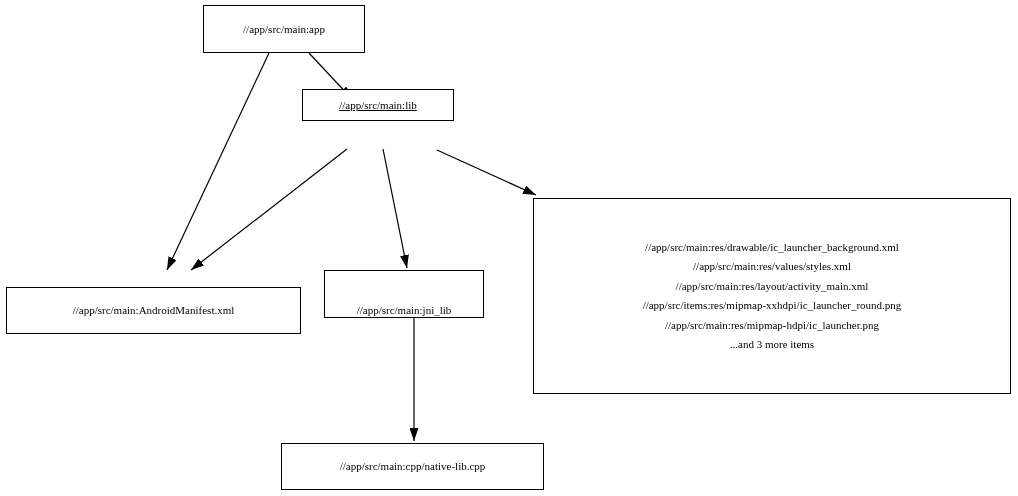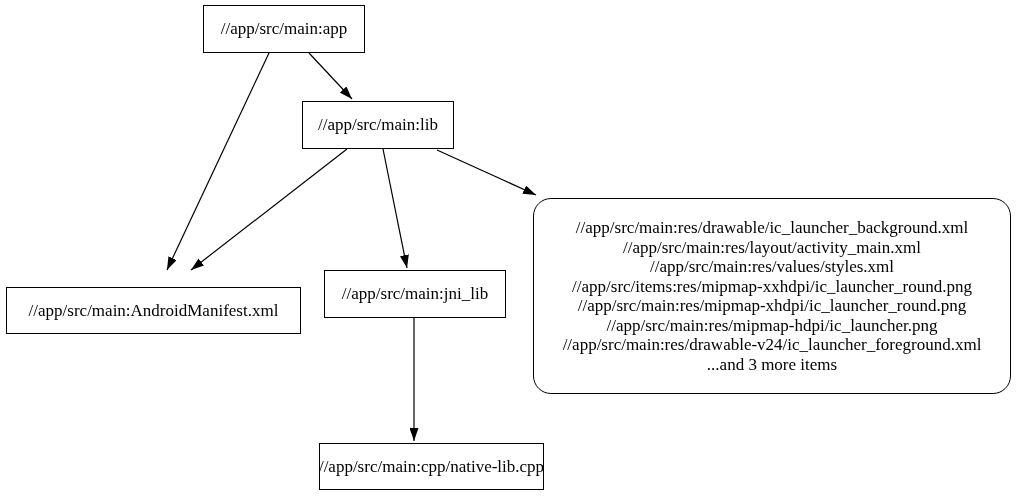--- a/index.html
+++ b/index.html
@@ -28,39 +28,39 @@
     stroke-width: 1.2;
   }
   .node {
     position: absolute;
     box-sizing: border-box;
     border: 1px solid #000000;
     background: #ffffff;
     display: flex;
     align-items: center;
     justify-content: center;
-    font-size: 17px;
+    font-size: 11px;
     line-height: 1.15;
     white-space: nowrap;
     text-align: center;
   }
   .node.multiline {
     flex-direction: column;
     justify-content: center;
   }
   .node.multiline .res-line {
     display: block;
     line-height: 19.5px;
   }
   #node-app        { left: 203px; top: 5px;   width: 162px; height: 48px; }
-  #node-lib        { left: 302px; top: 101px; width: 152px; height: 48px; }
+  #node-lib        { left: 302px; top: 89px; width: 152px; height: 32px; text-decoration: underline; }
   #node-manifest   { left: 6px;   top: 287px; width: 295px; height: 47px; }
-  #node-jni-lib    { left: 324px; top: 270px; width: 182px; height: 48px; }
-  #node-res-group  { left: 533px; top: 198px; width: 478px; height: 196px; border-radius: 18px; }
-  #node-native-lib { left: 281px; top: 443px; width: 225px; height: 47px; margin-left: 38px; }
+  #node-jni-lib    { left: 324px; top: 270px; width: 160px; height: 48px; align-items: flex-end; }
+  #node-res-group  { left: 533px; top: 198px; width: 478px; height: 196px; }
+  #node-native-lib { left: 281px; top: 443px; width: 263px; height: 47px; }
 </style>
 </head>
 <body>
 
 <div class="canvas">
 
   <svg class="edges" viewBox="0 0 1018 496" xmlns="http://www.w3.org/2000/svg">
     <defs>
       <marker id="arrowhead" viewBox="0 0 13 9" refX="13" refY="4.5" markerWidth="13" markerHeight="9" markerUnits="userSpaceOnUse" orient="auto">
         <path d="M0,0 L13,4.5 L0,9 z" fill="#000000"></path>
@@ -85,26 +85,24 @@
   <div class="node" id="node-manifest">
     <span>//app/src/main:AndroidManifest.xml</span>
   </div>
 
   <div class="node" id="node-jni-lib">
     <span>//app/src/main:jni_lib</span>
   </div>
 
   <div class="node multiline" id="node-res-group">
     <span class="res-line">//app/src/main:res/drawable/ic_launcher_background.xml</span>
+    <span class="res-line">//app/src/main:res/values/styles.xml</span>
     <span class="res-line">//app/src/main:res/layout/activity_main.xml</span>
-    <span class="res-line">//app/src/main:res/values/styles.xml</span>
     <span class="res-line">//app/src/items:res/mipmap-xxhdpi/ic_launcher_round.png</span>
-    <span class="res-line">//app/src/main:res/mipmap-xhdpi/ic_launcher_round.png</span>
     <span class="res-line">//app/src/main:res/mipmap-hdpi/ic_launcher.png</span>
-    <span class="res-line">//app/src/main:res/drawable-v24/ic_launcher_foreground.xml</span>
     <span class="res-line">...and 3 more items</span>
   </div>
 
   <div class="node" id="node-native-lib">
     <span>//app/src/main:cpp/native-lib.cpp</span>
   </div>
 
 </div>
 
 </body></html>

